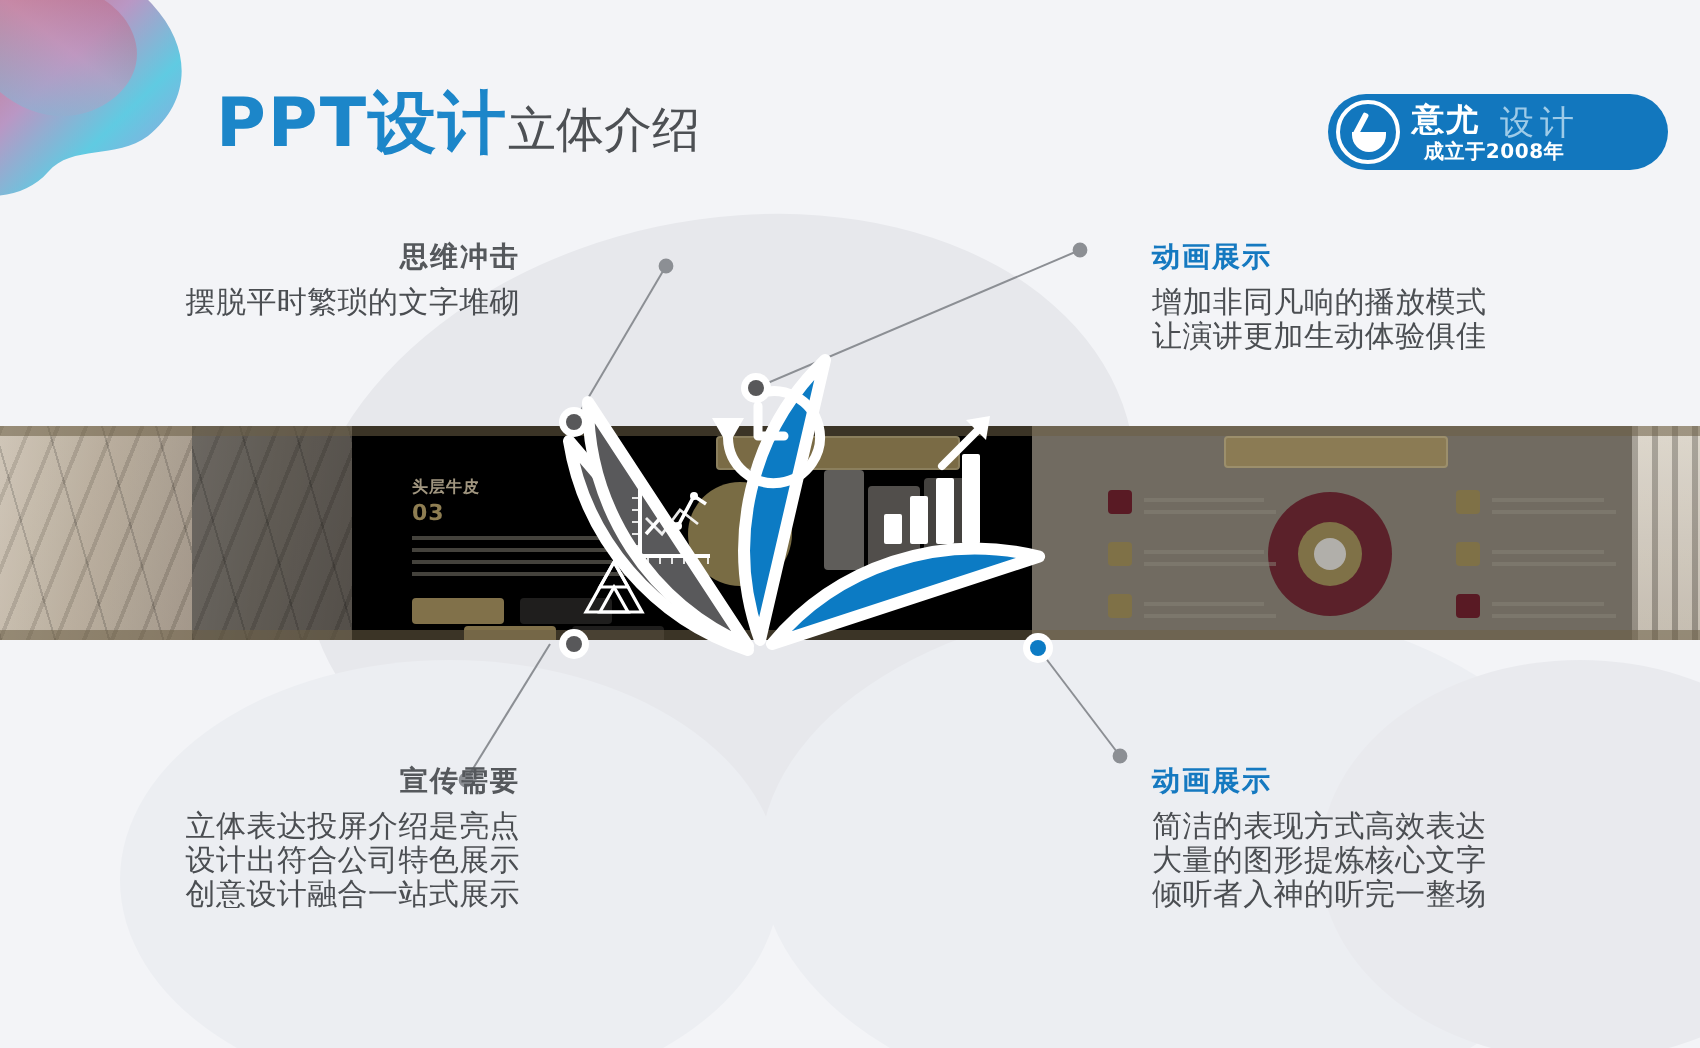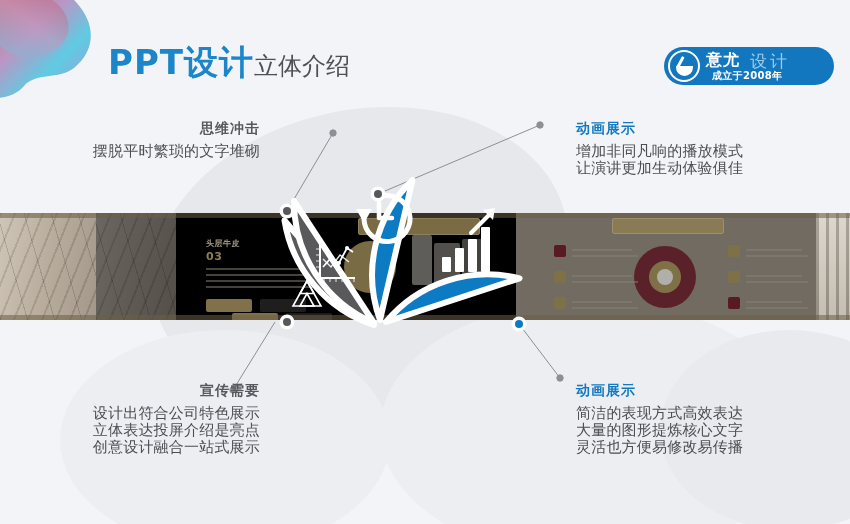--- a/index.html
+++ b/index.html
@@ -298,25 +298,25 @@
   </div>
 
   <div class="callout right" id="co-tr">
     <div class="c-head head-blue">动画展示</div>
     <div class="c-line">增加非同凡响的播放模式</div>
     <div class="c-line">让演讲更加生动体验俱佳</div>
   </div>
 
   <div class="callout left" id="co-bl">
     <div class="c-head head-gray">宣传需要</div>
+    <div class="c-line">立体表达投屏介绍是亮点</div>
     <div class="c-line">设计出符合公司特色展示</div>
-    <div class="c-line">立体表达投屏介绍是亮点</div>
     <div class="c-line">创意设计融合一站式展示</div>
   </div>
 
   <div class="callout right" id="co-br">
     <div class="c-head head-blue">动画展示</div>
     <div class="c-line">简洁的表现方式高效表达</div>
     <div class="c-line">大量的图形提炼核心文字</div>
-    <div class="c-line">灵活也方便易修改易传播</div>
+    <div class="c-line">倾听者入神的听完一整场</div>
   </div>
 
 </div>
 
 </body></html>

